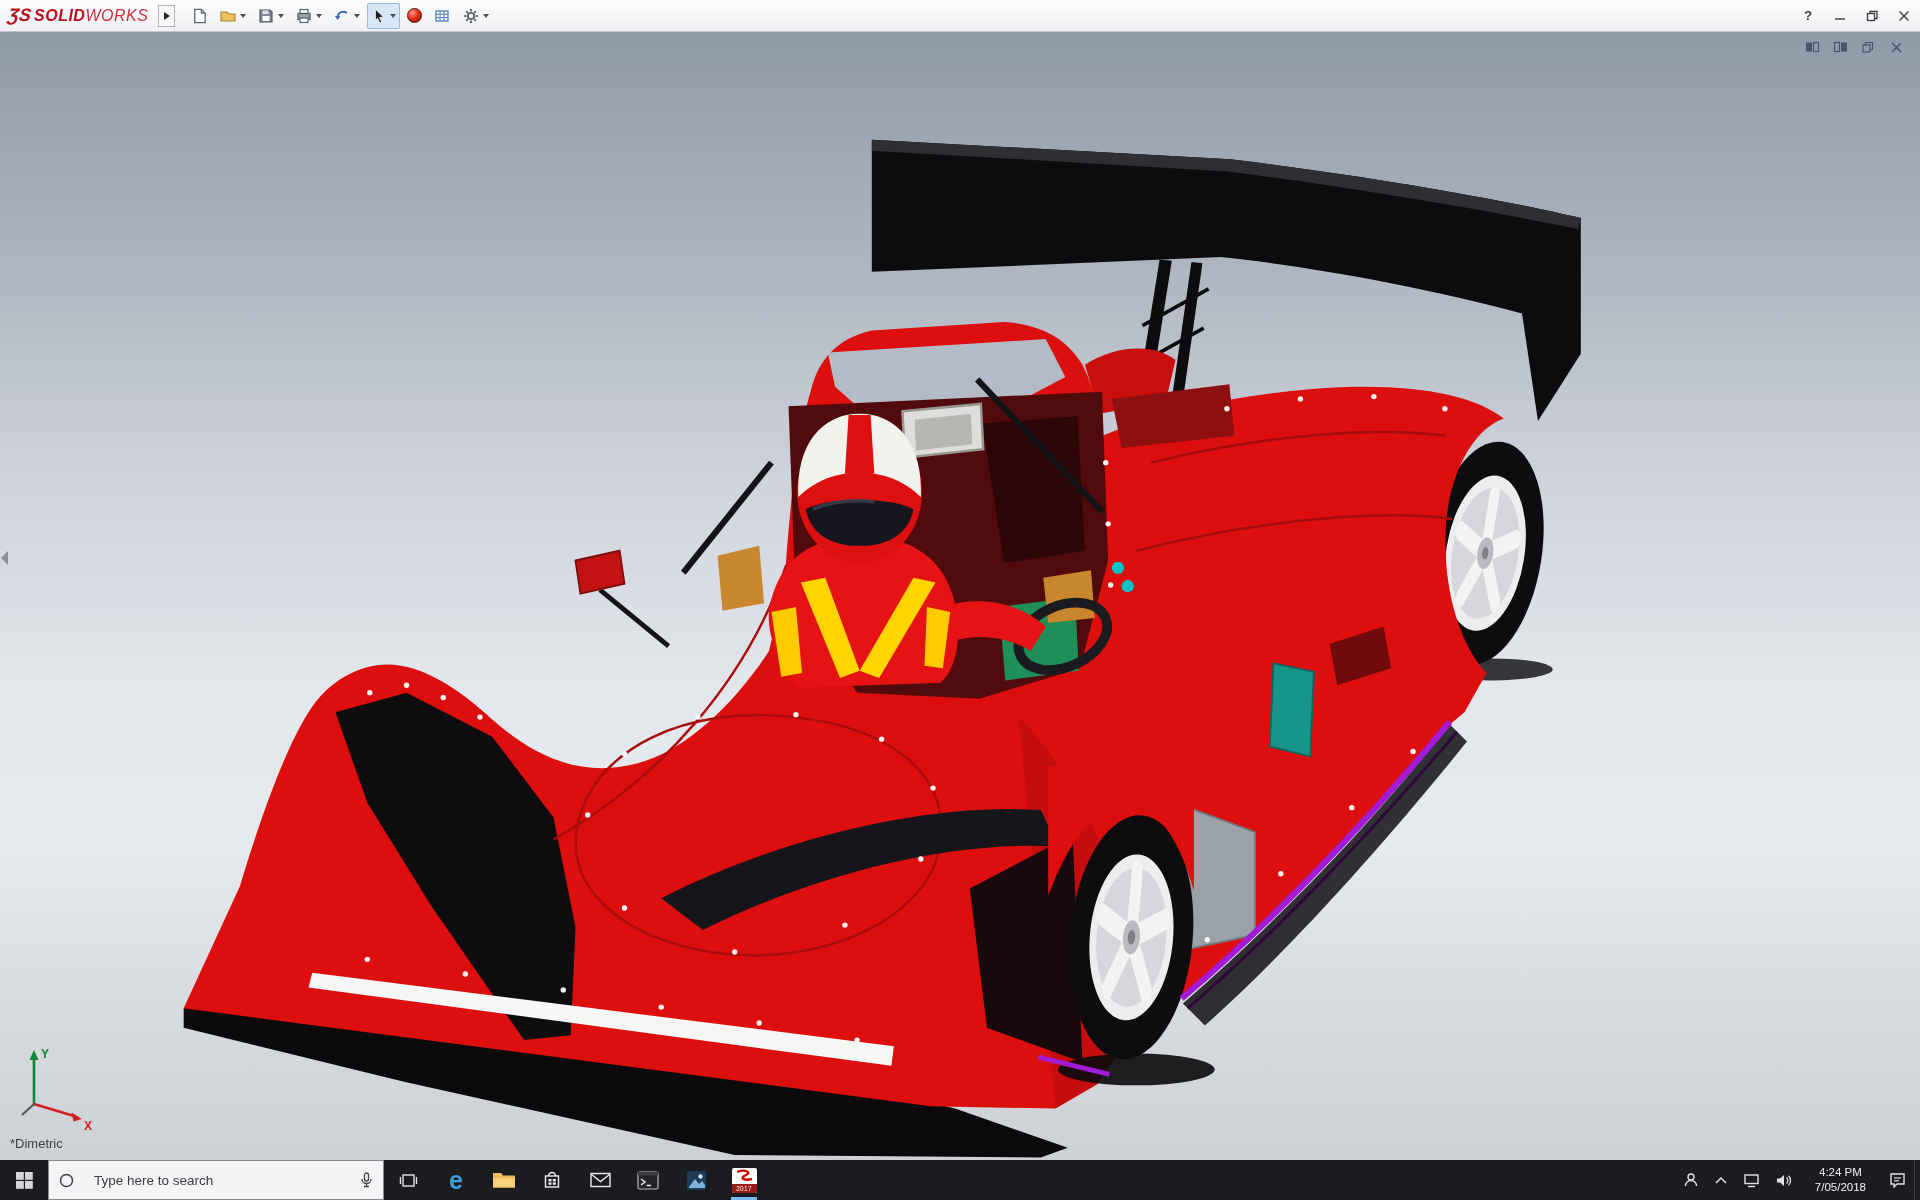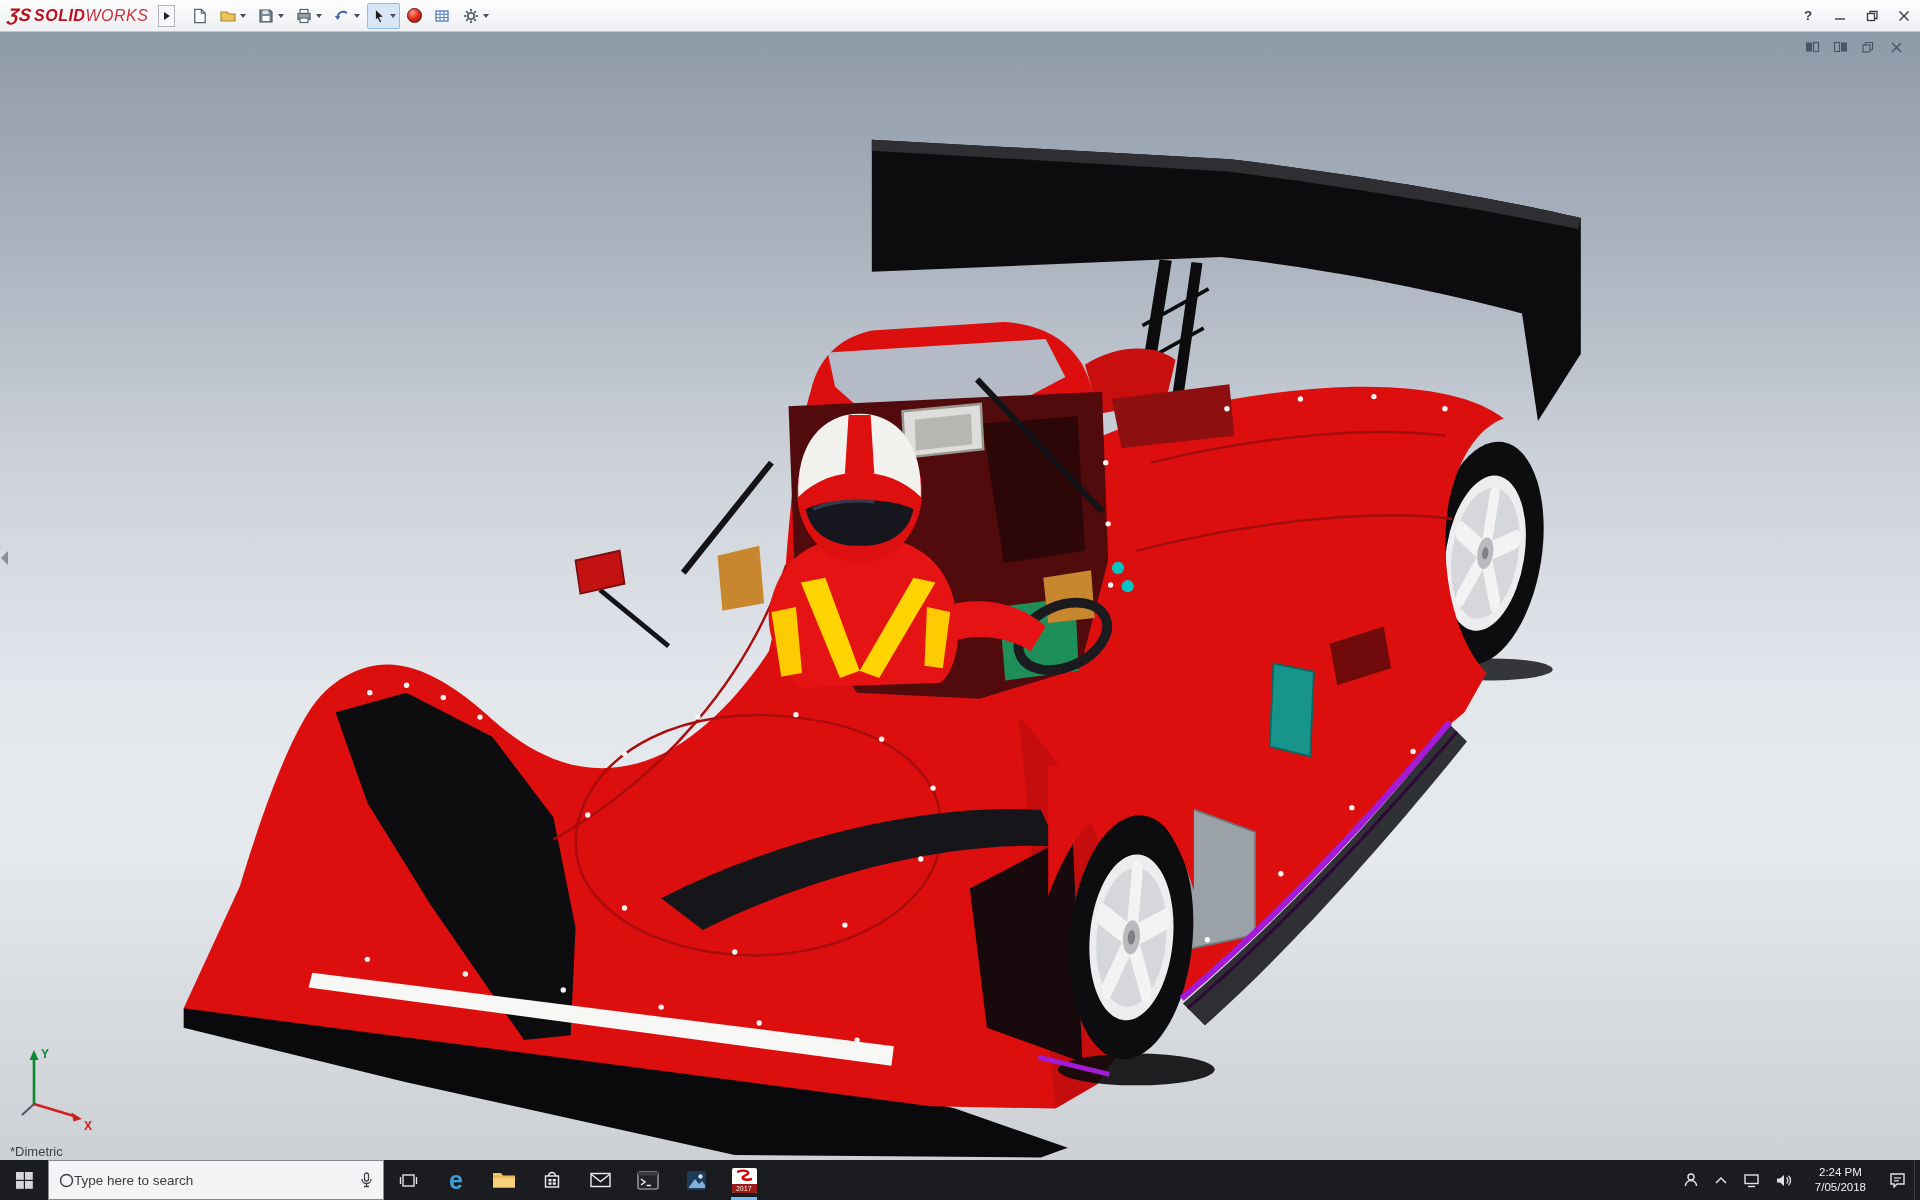--- a/index.html
+++ b/index.html
@@ -30,26 +30,26 @@
 
   
   .viewport { position:relative; flex:1 1 auto; overflow:hidden;
               background:linear-gradient(180deg,#8f9aa9 0%,#a9b1bd 18%,#ccd1d9 38%,#e3e6eb 58%,#e6e9ed 72%,#d6d9de 88%,#cdd0d5 100%); }
   .scene { position:absolute; inset:0; width:100%; height:100%; }
   .vp-controls { position:absolute; top:7px; right:14px; display:flex; gap:8px; }
   .vp-btn { width:20px; height:16px; display:flex; align-items:center; justify-content:center; background:transparent; border:none; }
   .collapse-arrow { position:absolute; left:1px; top:46%; width:0; height:0;
                     border-top:7px solid transparent; border-bottom:7px solid transparent; border-right:7px solid #8b9097; }
   .triad { position:absolute; left:12px; bottom:26px; }
-  .view-label { position:absolute; left:10px; bottom:1px; font-size:13px; color:#3c3f42; }
+  .view-label { position:absolute; left:10px; bottom:9px; font-size:13px; color:#3c3f42; }
 
   
   .taskbar { height:40px; flex:0 0 40px; background:#1b1c20; display:flex; align-items:stretch; color:#e8eaee; }
   .tb-cell { width:48px; display:flex; align-items:center; justify-content:center; background:transparent; border:none; position:relative; }
-  .searchbox { width:336px; background:#f4f4f6; border:1px solid #8a8a90; display:flex; align-items:center; gap:0; padding:0 10px; }
+  .searchbox { width:336px; background:#f4f4f6; border:1px solid #8a8a90; display:flex; align-items:center; gap:20px; padding:0 10px; }
   .searchbox input { flex:1; border:none; background:transparent; font-size:13.5px; color:#222; outline:none; font-family:"Liberation Sans",sans-serif; }
   .searchbox input::placeholder { color:#3c3c41; opacity:1; }
   .edge-glyph { font-size:25px; font-weight:bold; color:#3c9fd6; }
   .running::after { content:""; position:absolute; left:11px; right:11px; bottom:0; height:3px; background:#76b9ed; }
   .sw-tile { width:25px; height:25px; background:#fff; border-radius:2px; display:flex; flex-direction:column; overflow:hidden; }
   .sw-swoosh { flex:1; display:flex; align-items:center; justify-content:center; }
   .sw-year { height:9px; background:#9b1a1a; color:#fff; font-size:6.5px; line-height:9px; text-align:center; letter-spacing:.3px; }
   .tray { margin-left:auto; display:flex; align-items:center; gap:15px; padding:0 8px; }
   .tray-btn { background:transparent; border:none; display:flex; align-items:center; }
   .clock { display:flex; flex-direction:column; justify-content:center; align-items:center; color:#f0f1f4;
@@ -463,21 +463,21 @@
             <line x1="5" y1="13.5" x2="12" y2="13.5" stroke="#dfe1e5" stroke-width="1.4"></line>
           </svg>
       </button>
       <button class="tray-btn">
         <svg width="17" height="15" viewBox="0 0 17 15">
             <path d="M2,5.5 h3 l4,-3.5 v11 l-4,-3.5 h-3 z" fill="#dfe1e5"></path>
             <path d="M11.5,4.5 a4,4 0 0 1 0,6 M13.5,2.8 a6.5,6.5 0 0 1 0,9.4" fill="none" stroke="#dfe1e5" stroke-width="1.3"></path>
           </svg>
       </button>
       <button class="clock">
-        <span>2:24 PM</span>
+        <span>4:24 PM</span>
         <span>7/05/2018</span>
       </button>
       <button class="tray-btn">
         <svg width="17" height="16" viewBox="0 0 17 16">
             <path d="M2,2 h13 v10 h-7 l-3,3 v-3 h-3 z" fill="none" stroke="#dfe1e5" stroke-width="1.4"></path>
             <line x1="5" y1="6" x2="12" y2="6" stroke="#dfe1e5" stroke-width="1.2"></line>
             <line x1="5" y1="8.8" x2="10" y2="8.8" stroke="#dfe1e5" stroke-width="1.2"></line>
           </svg>
       </button>
     </div>

